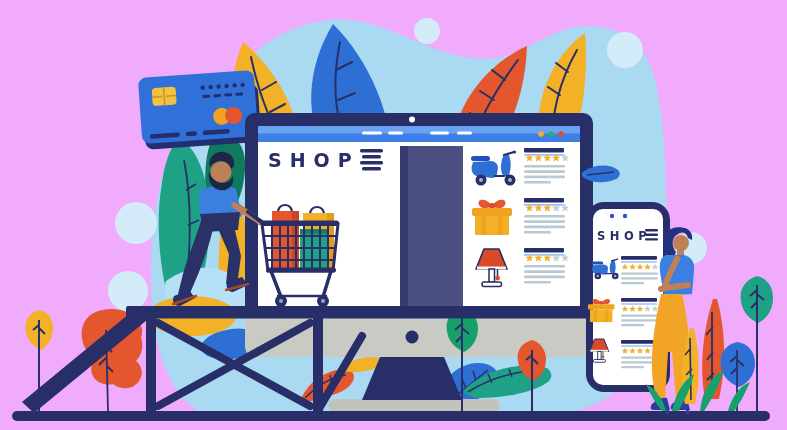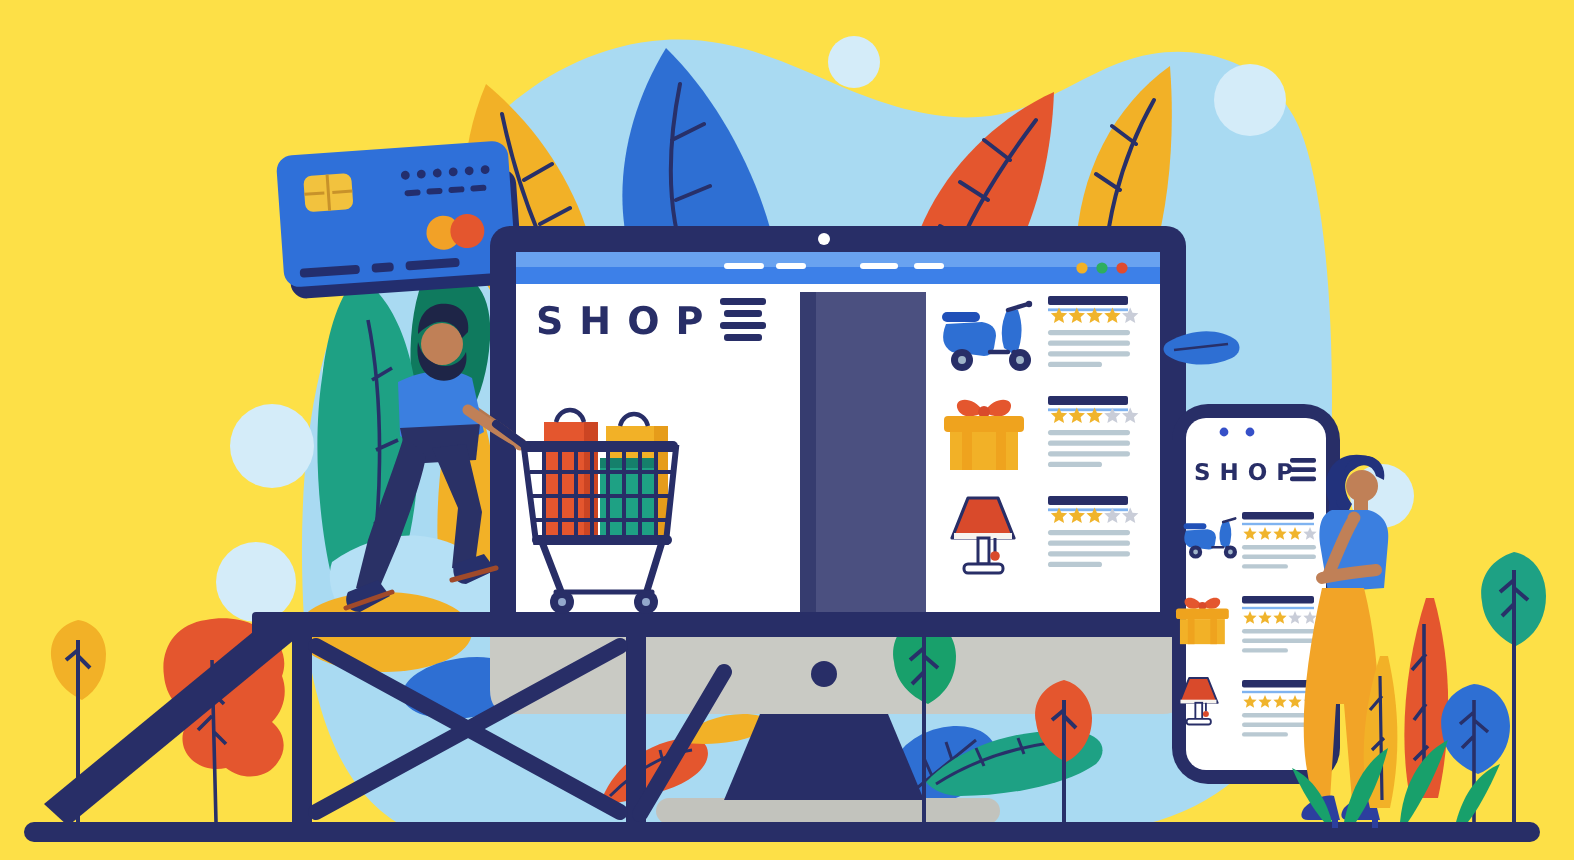--- a/index.html
+++ b/index.html
@@ -1,16 +1,16 @@
 <!DOCTYPE html>
 <html><head>
 <meta charset="utf-8">
 <style>
   html,body{margin:0;padding:0;background:#ffffff;}
-  .stage{width:787px;height:430px;position:relative;overflow:hidden;background:#fde047;}
+  .stage{width:787px;height:430px;position:relative;overflow:hidden;background:#f0abfc;}
   svg{display:block;}
   text{font-family:"DejaVu Sans","Liberation Sans",sans-serif;font-weight:700;}
 </style>
 </head>
 <body>
 
 <div class="stage">
 <svg width="787" height="430" viewBox="0 0 787 430" xmlns="http://www.w3.org/2000/svg">
 
   <path d="M152 310 C148 240 155 170 185 125 C205 97 228 78 252 55 C272 37 300 22 332 20 C366 18 392 31 420 43 C446 54 470 61 495 58 C525 54 546 32 576 27 C606 22 640 34 652 70 C662 100 666 150 666 200 C666 260 660 322 640 361 C621 399 580 417 532 417 L210 417 C176 404 158 366 152 310 Z" fill="#a9daf2"></path>

